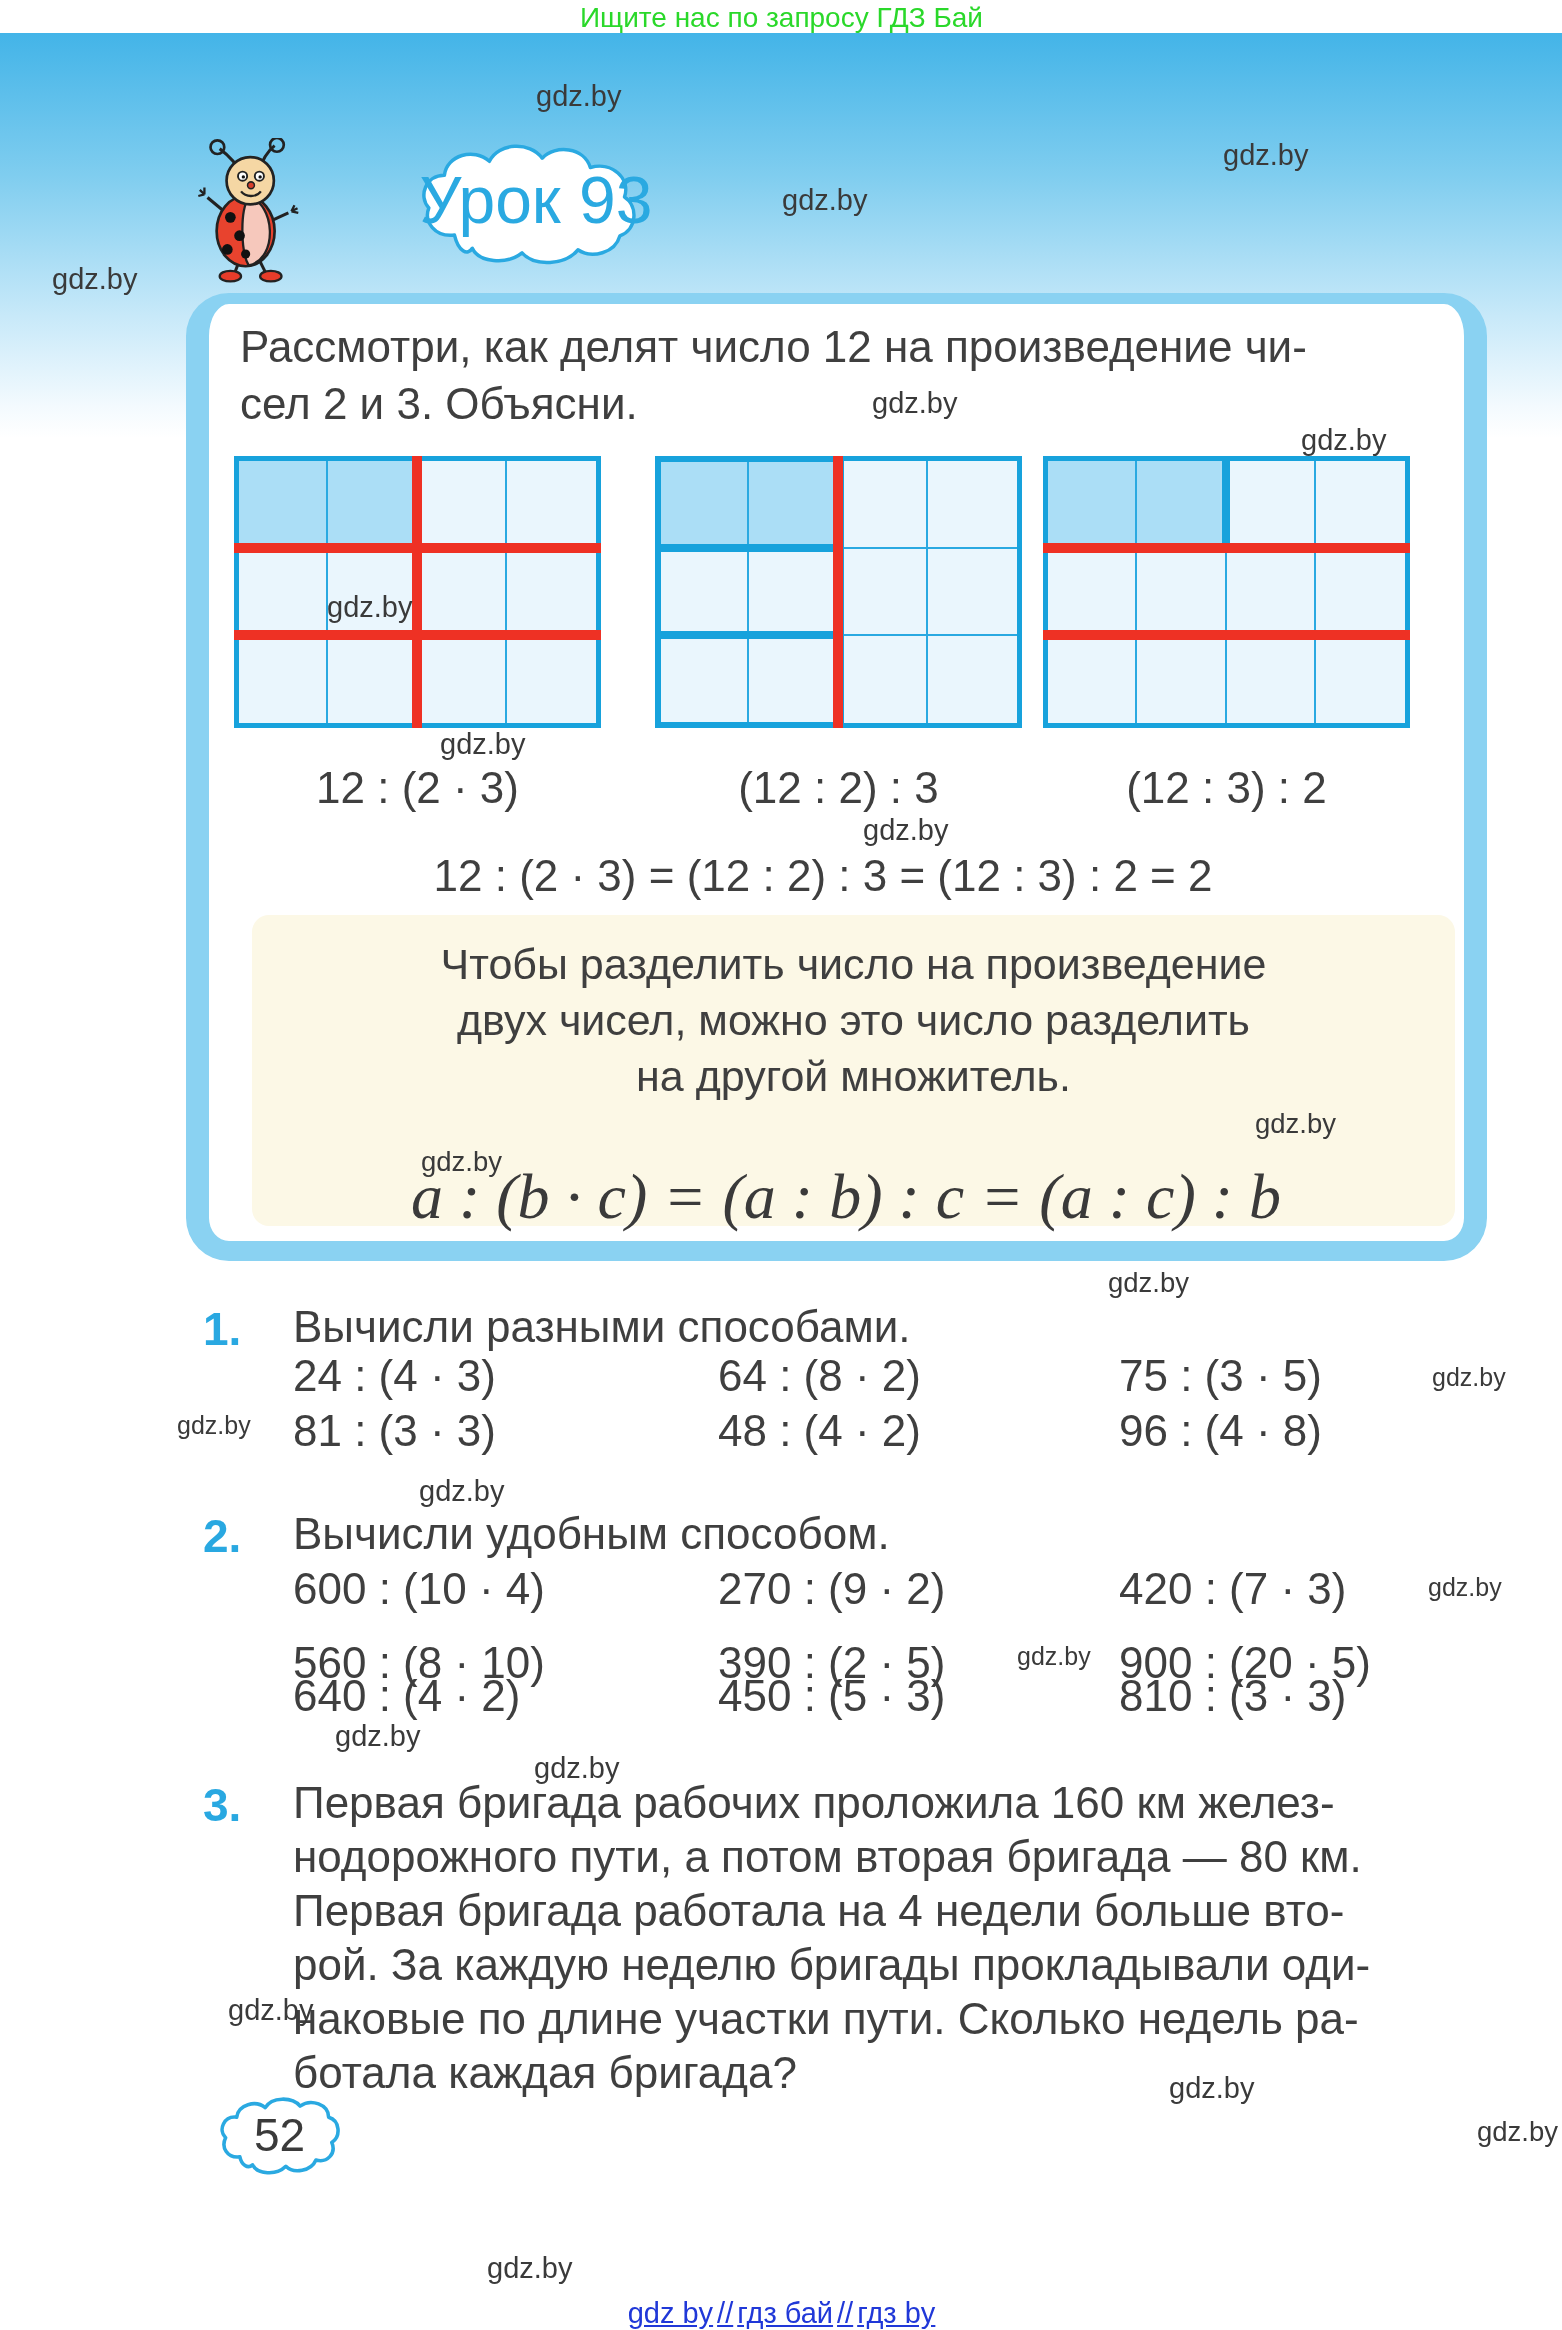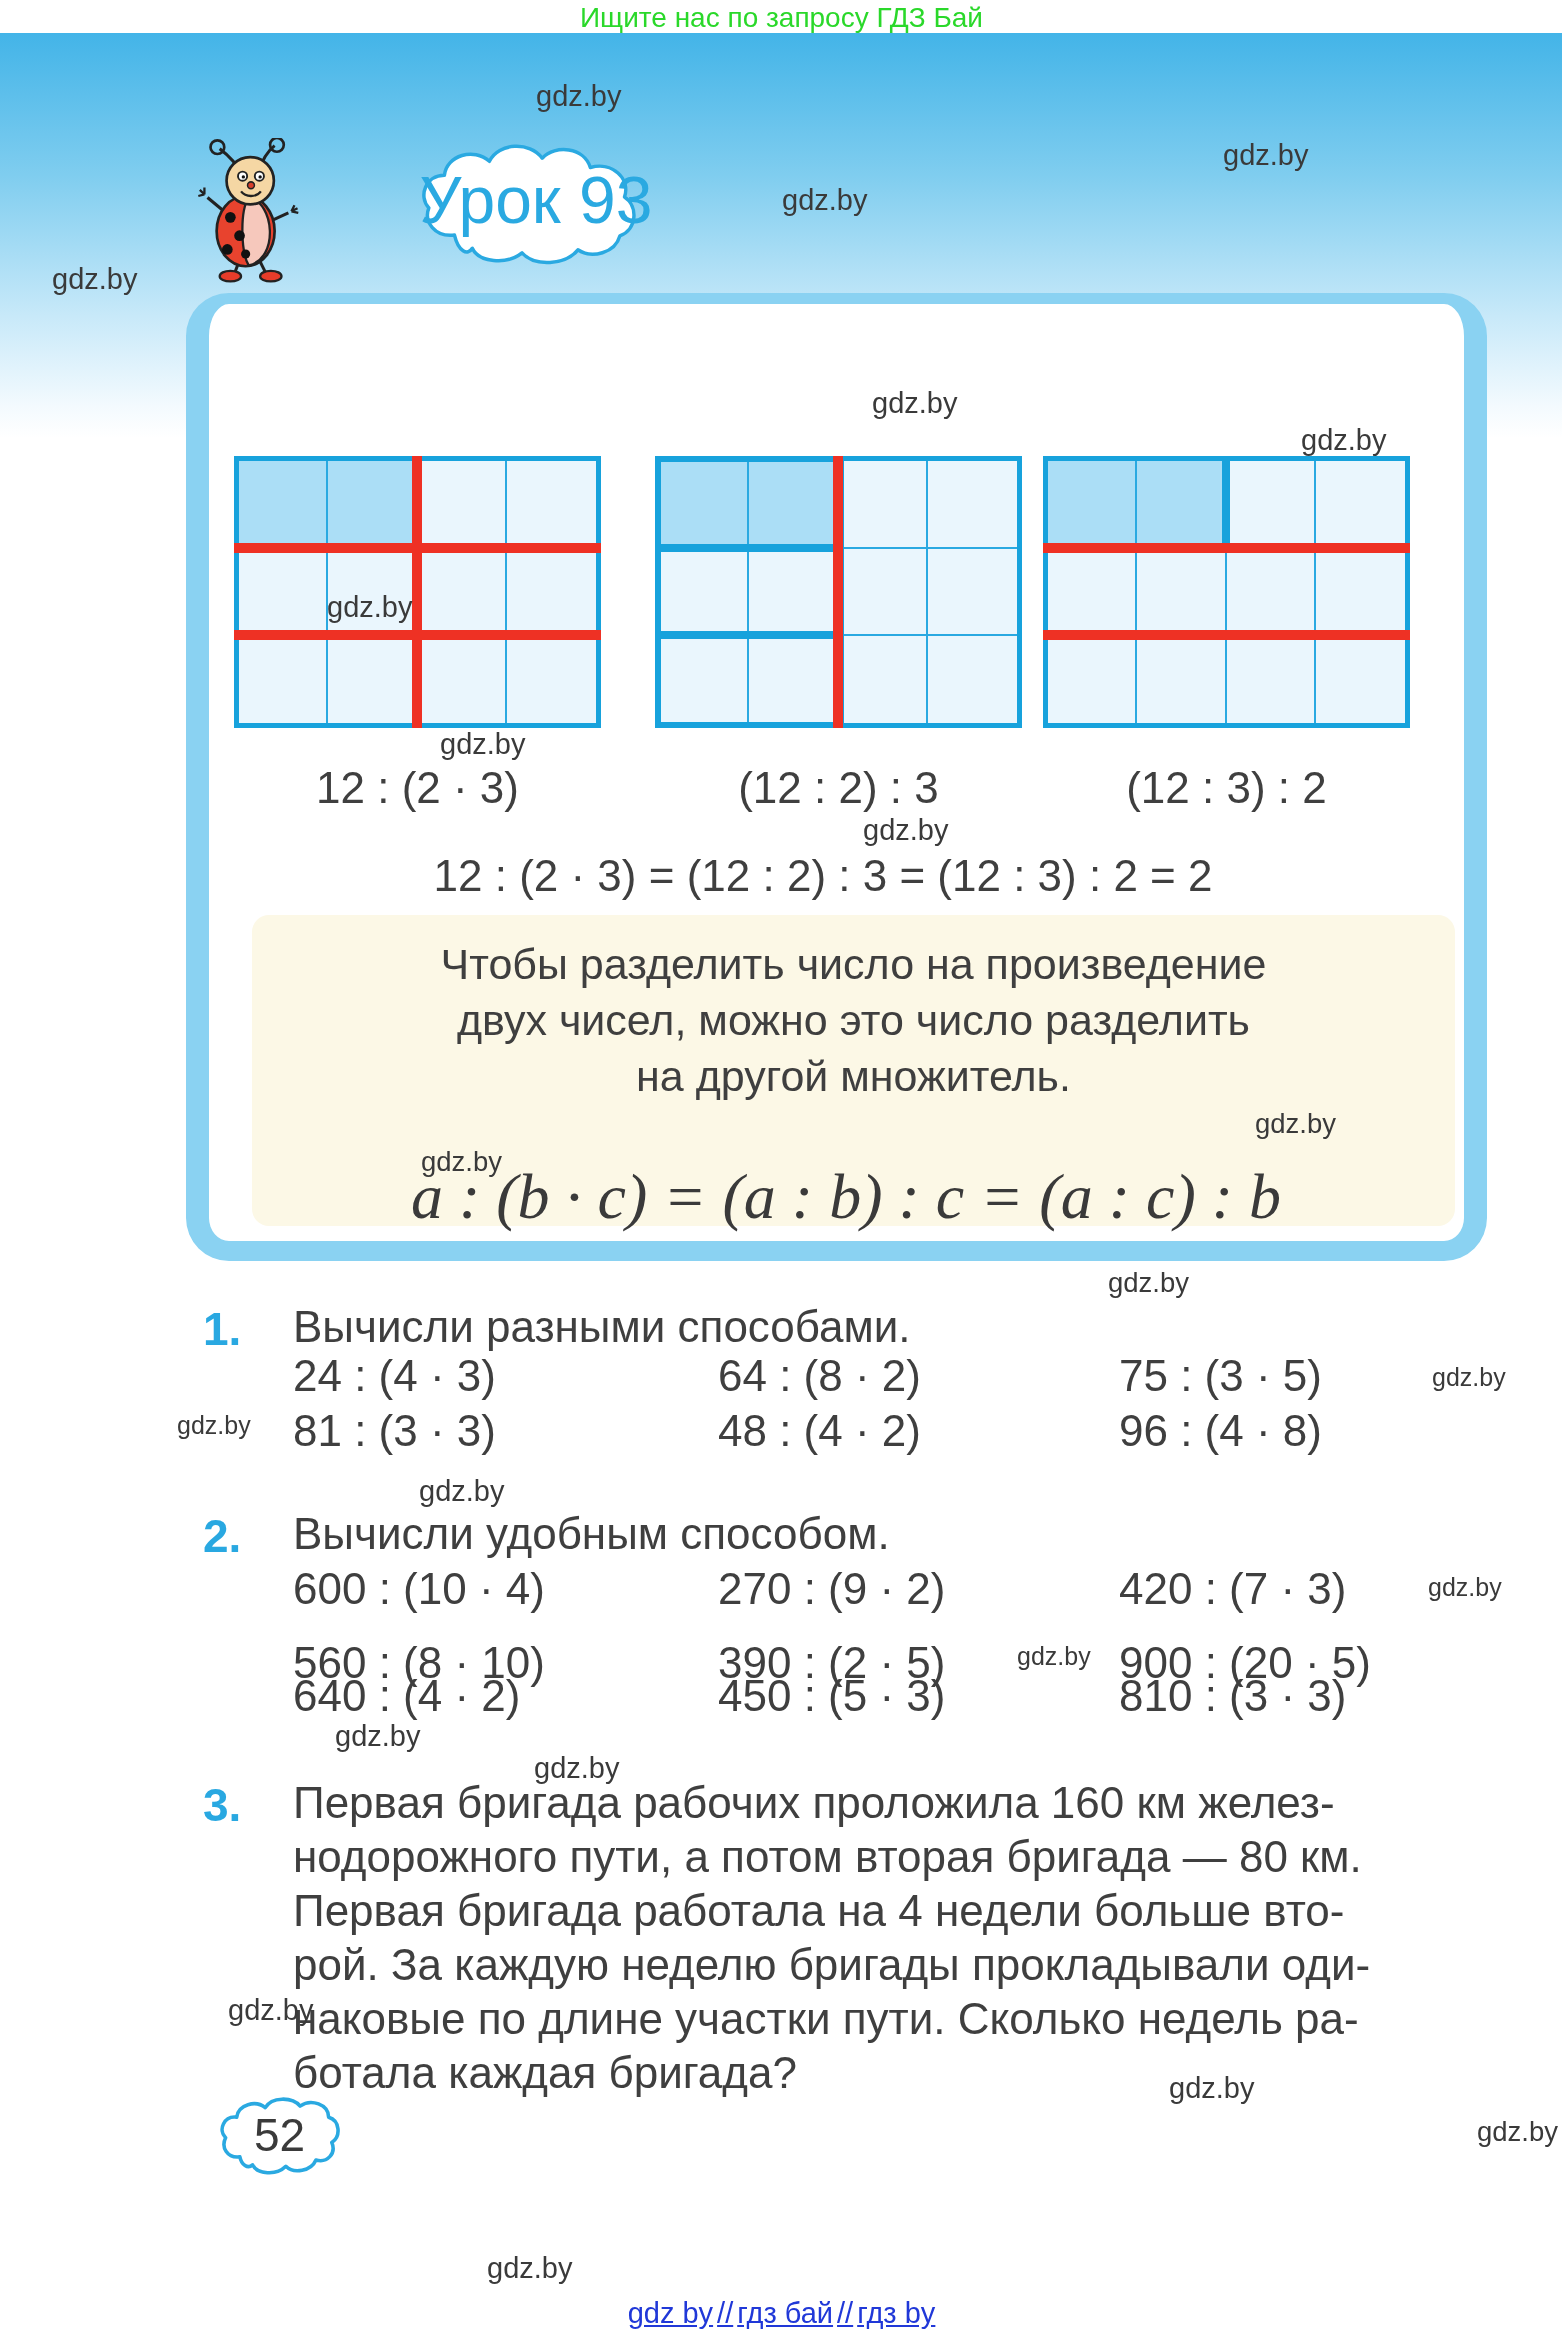--- a/index.html
+++ b/index.html
@@ -127,20 +127,24 @@
 
   <div class="abs" style="left:343px;top:138px;">
     <svg width="386" height="132" viewBox="0 0 320 170">
       <path d="M55 125 C30 128 15 108 22 90 C8 75 18 48 42 48 C45 22 80 12 100 30 C112 6 152 4 168 26 C185 8 222 12 230 38 C258 30 282 52 274 76 C292 88 290 118 268 126 C262 148 232 156 214 144 C198 164 158 166 142 148 C122 164 86 160 78 142 C72 152 60 146 55 125 Z" fill="#ffffff" stroke="#2aa9e1" stroke-width="4.5" stroke-linejoin="round"></path>
     </svg>
   </div>
   <div class="cloud-label" style="left:343px;top:162px;width:386px;">Урок 93</div>
 
   <div class="content-box"></div>
 
+  <div class="intro body-text">
+    <div>Рассмотри, как делят число 12 на произведение чи-</div>
+    <div>сел 2 и 3. Объясни.</div>
+  </div>
 
   <div class="grid" style="left:234px;">
     <div class="hl"></div>
     <div class="vthin" style="left:87px;"></div>
     <div class="vthin" style="left:266px;"></div>
     <div class="hthin" style="top:86px;"></div>
     <div class="hthin" style="top:173px;"></div>
     <div class="redh" style="top:82px;"></div>
     <div class="redh" style="top:169px;"></div>
     <div class="redv" style="left:173px;"></div>

